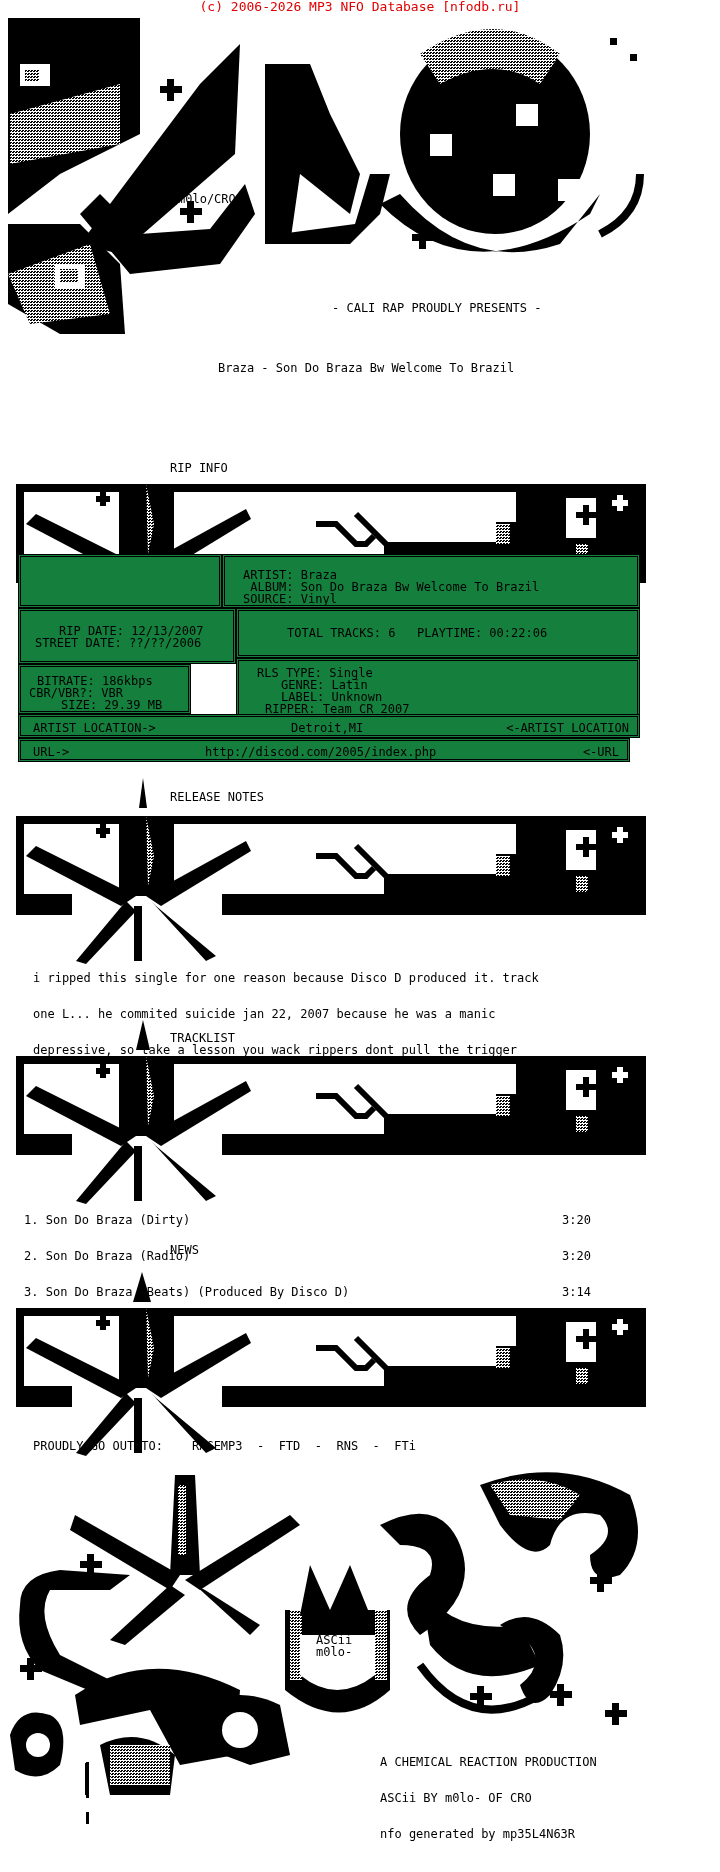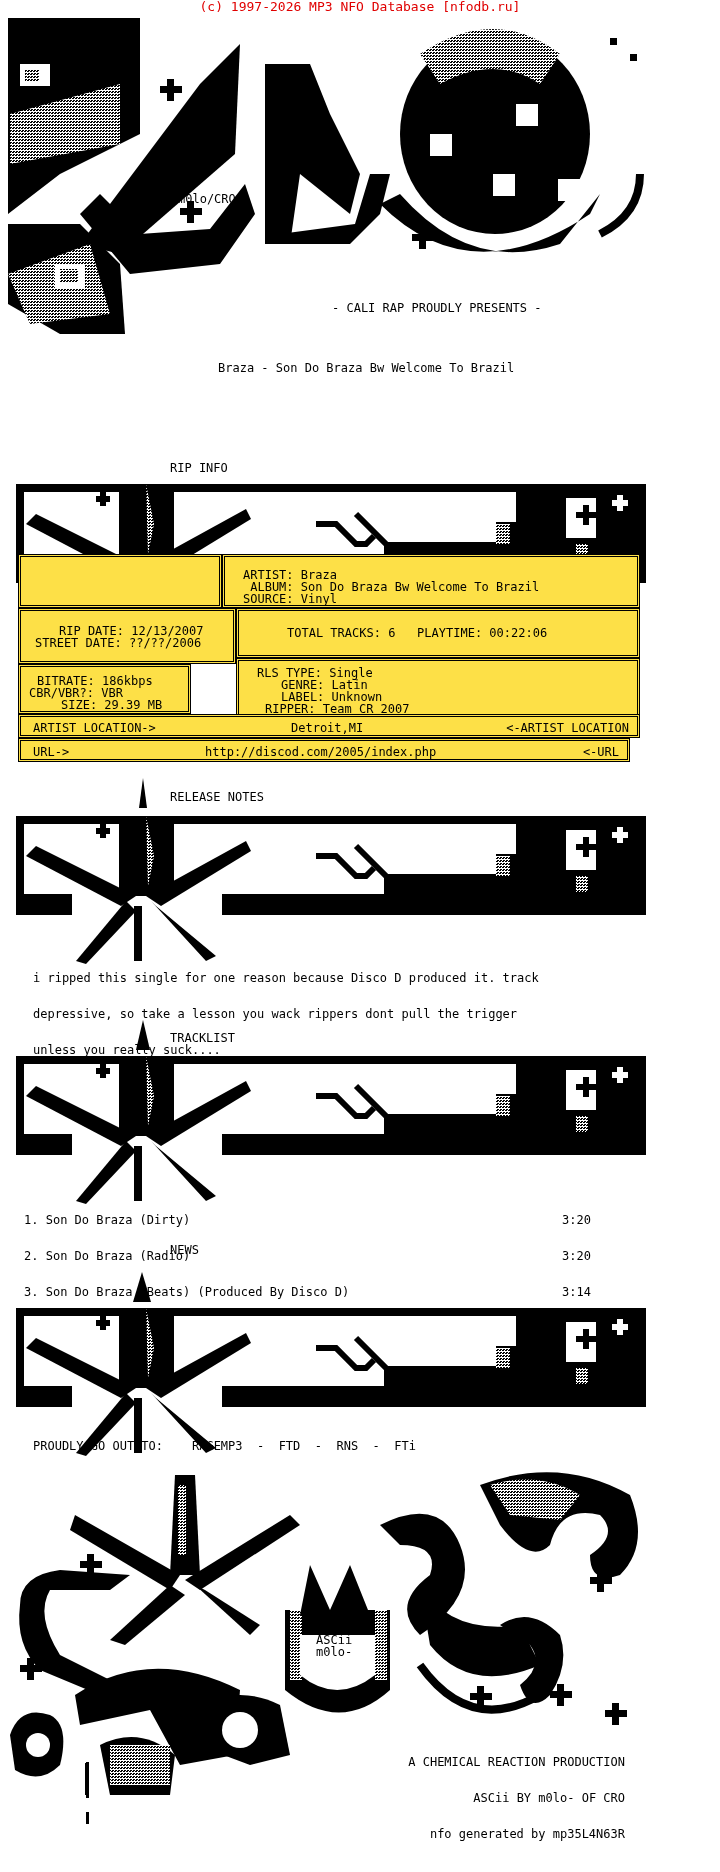--- a/index.html
+++ b/index.html
@@ -5,21 +5,21 @@
     html, body { margin: 0; padding: 0; background: #ffffff; }
     body {
       width: 720px; height: 1872px; position: relative; overflow: hidden;
       font-family: "DejaVu Sans Mono", "Liberation Mono", monospace;
       font-size: 12px; line-height: 12px; color: #000;
     }
     .abs { position: absolute; white-space: pre; }
     .hdr { color: #e00000; top: 0; left: 0; width: 720px; text-align: center; font-size: 13px; line-height: 13px; }
     .art { position: absolute; }
     .dither { fill: url(#dots); }
-    .box { position: absolute; border: 3px double #000; box-sizing: border-box; background: #fde047; }
+    .box { position: absolute; border: 3px double #000; box-sizing: border-box; background: #15803d; }
     .row { position: absolute; white-space: pre; }
     .banner { position: absolute; left: 16px; width: 630px; height: 99px; }
   </style>
 </head>
 <body>
 
 <svg width="0" height="0" style="position:absolute">
   <defs>
     <pattern id="dots" width="3" height="3" patternUnits="userSpaceOnUse">
       <rect width="3" height="3" fill="#fff"></rect>
@@ -53,21 +53,21 @@
       <rect x="560" y="28" width="20" height="6" fill="#000"></rect>
         <rect x="567" y="21" width="6" height="20" fill="#000"></rect>
       <rect x="596" y="16" width="16" height="6" fill="#fff"></rect>
         <rect x="601" y="11" width="6" height="16" fill="#fff"></rect>
       <rect x="480" y="40" width="14" height="20" class="dither"></rect>
       <rect x="560" y="60" width="12" height="16" class="dither"></rect>
     </g>
   </defs>
 </svg>
 
-<div class="abs hdr">(c) 1997-2026 MP3 NFO Database [nfodb.ru]</div>
+<div class="abs hdr">(c) 2006-2026 MP3 NFO Database [nfodb.ru]</div>
 
 <svg class="art" style="left:0;top:14px" width="720" height="340">
   <path d="M8 4 H140 V120 L60 160 L8 200 Z" fill="#000"></path>
   <rect x="20" y="50" width="30" height="22" fill="#fff"></rect>
   <rect x="25" y="55" width="14" height="12" class="dither"></rect>
   <path d="M10 100 L120 70 L120 130 L10 150 Z" class="dither"></path>
   <path d="M200 70 L240 30 L235 140 L120 240 L80 230 Z" fill="#000"></path>
   <path d="M265 50 L310 50 L330 100 L360 160 L350 200 L300 160 L290 230 L265 230 Z" fill="#000"></path>
   <path d="M80 200 L130 260 L220 250 L255 200 L245 170 L210 215 L140 220 L100 180 Z" fill="#000"></path>
   <path d="M265 230 L350 230 L380 200 L390 160 L370 160 L355 210 L280 220 Z" fill="#000"></path>
@@ -143,20 +143,21 @@
 <svg class="art" style="left:137px;top:778px" width="12" height="30">
     <path d="M2 30 L6 0 L10 30 Z" fill="#000"></path>
   </svg>
 <div class="abs" style="left:170px;top:791px">RELEASE NOTES</div>
 <svg class="banner" style="top:816px;height:150px" width="630" height="150">
     <use href="#banner-art"></use>
   </svg>
 
 <div class="abs" style="left:33px;top:948px">
   <div>i ripped this single for one reason because Disco D produced it. track</div>
+  <div>one L... he commited suicide jan 22, 2007 because he was a manic</div>
   <div>depressive, so take a lesson you wack rippers dont pull the trigger</div>
   <div>unless you really suck....</div>
 </div>
 
 <svg class="art" style="left:133px;top:1020px" width="20" height="30">
     <path d="M3 30 L10 0 L17 30 Z" fill="#000"></path>
   </svg>
 <div class="abs" style="left:170px;top:1032px">TRACKLIST</div>
 <svg class="banner" style="top:1056px;height:150px" width="630" height="150">
     <use href="#banner-art"></use>
@@ -222,17 +223,17 @@
   <rect x="605" y="245" width="22" height="7" fill="#000"></rect>
     <rect x="612" y="238" width="7" height="22" fill="#000"></rect>
   <rect x="85" y="298" width="3" height="35" fill="#000"></rect>
 </svg>
 <div class="abs" style="left:86px;top:1762px;width:3px;height:36px;background:#000"></div>
 <div class="abs" style="left:86px;top:1812px;width:3px;height:12px;background:#000"></div>
 
 <div class="abs" style="left:316px;top:1634px">ASCii</div>
 <div class="abs" style="left:316px;top:1646px">m0lo-</div>
 
-<div class="abs" style="left:380px;top:1732px;width:245px;text-align:right">
+<div class="abs" style="left:380px;top:1732px;width:245px;">
   <div>A CHEMICAL REACTION PRODUCTION</div>
   <div>ASCii BY m0lo- OF CRO</div>
   <div>nfo generated by mp35L4N63R</div>
 </div>
 
 </body></html>

